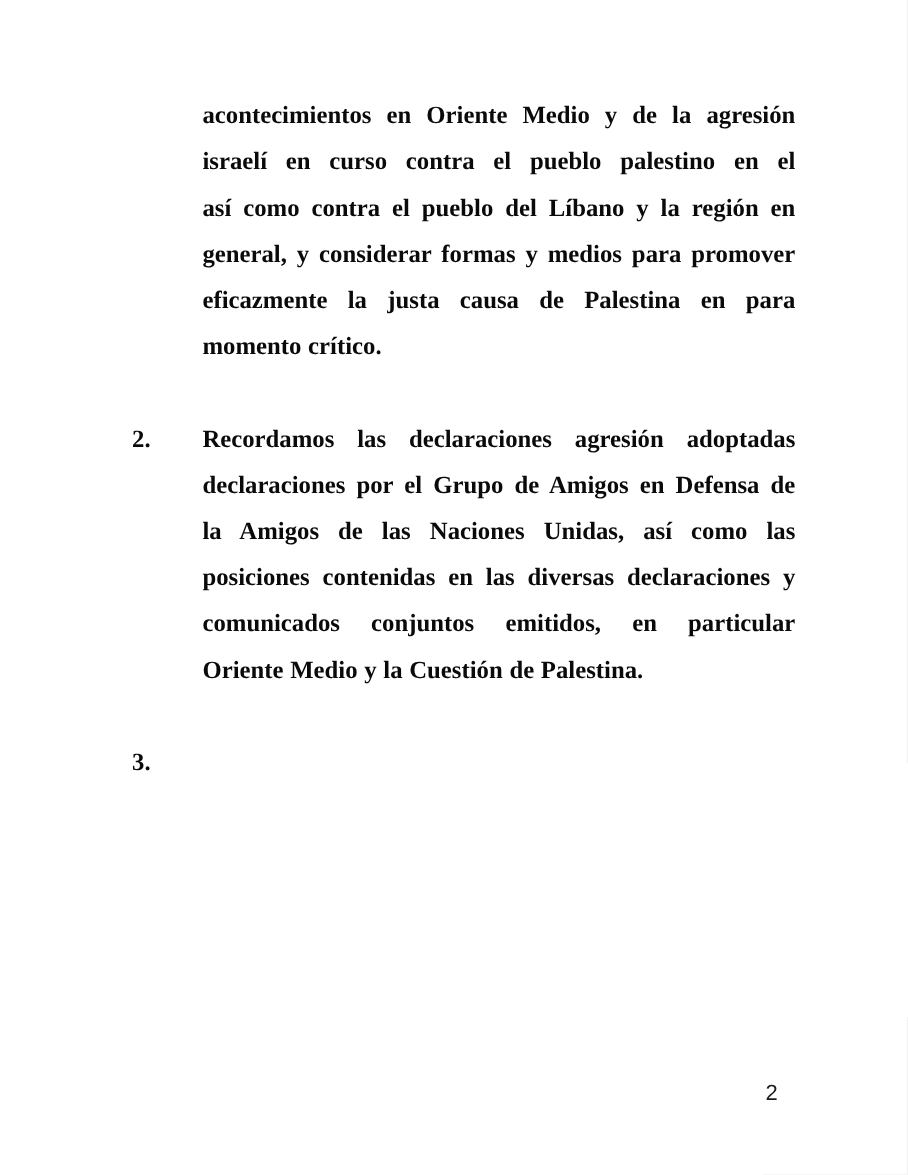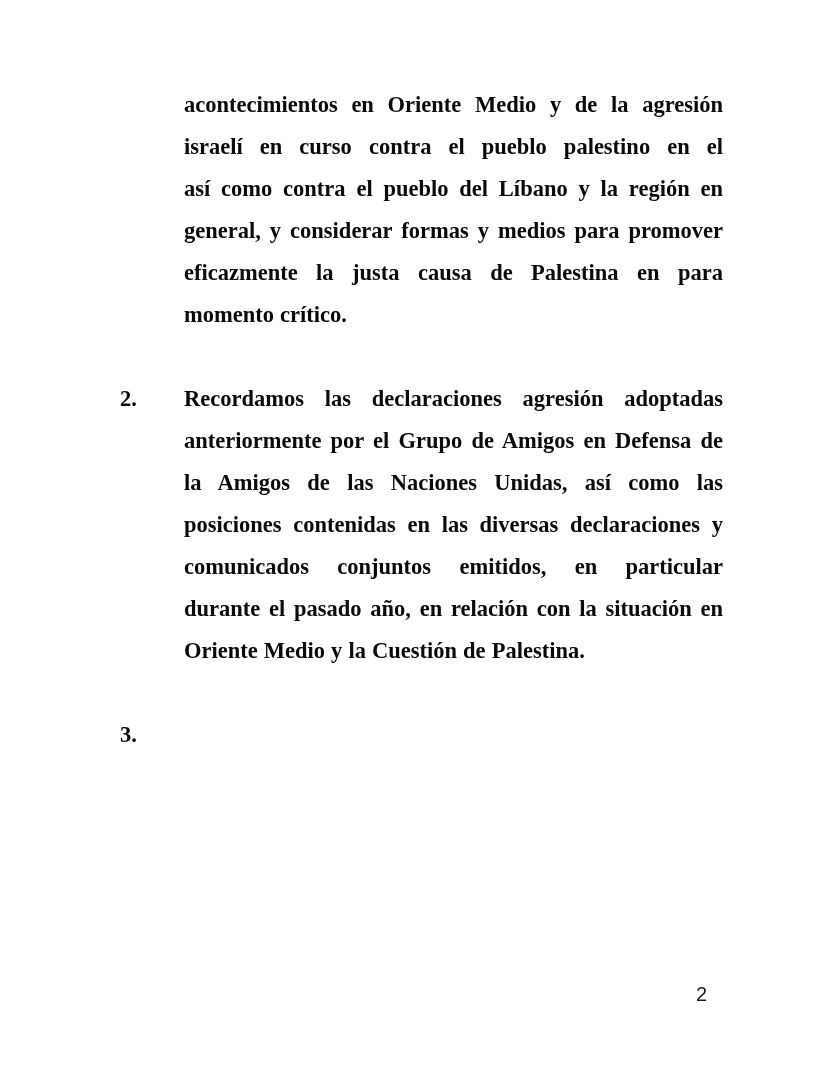--- a/index.html
+++ b/index.html
@@ -81,25 +81,24 @@
           <div class="text-line">así como contra el pueblo del Líbano y la región en</div>
           <div class="text-line">general, y considerar formas y medios para promover</div>
           <div class="text-line">eficazmente la justa causa de Palestina en para</div>
           <div class="text-line last-line">momento crítico.</div>
         </div>
       </div>
       <div class="para">
         <div class="para-num">2.</div>
         <div class="para-body">
           <div class="text-line">Recordamos las declaraciones agresión adoptadas</div>
-          <div class="text-line">anteriormente por el Grupo de Amigos en Defensa de</div>
+          <div class="text-line">declaraciones por el Grupo de Amigos en Defensa de</div>
           <div class="text-line">la Amigos de las Naciones Unidas, así como las</div>
           <div class="text-line">posiciones contenidas en las diversas declaraciones y</div>
           <div class="text-line">comunicados conjuntos emitidos, en particular</div>
-          <div class="text-line">durante el pasado año, en relación con la situación en</div>
           <div class="text-line last-line">Oriente Medio y la Cuestión de Palestina.</div>
         </div>
       </div>
       <div class="para">
         <div class="para-num">3.</div>
       </div>
     </div>
   <div class="page-number">2</div>
 </div>
 

